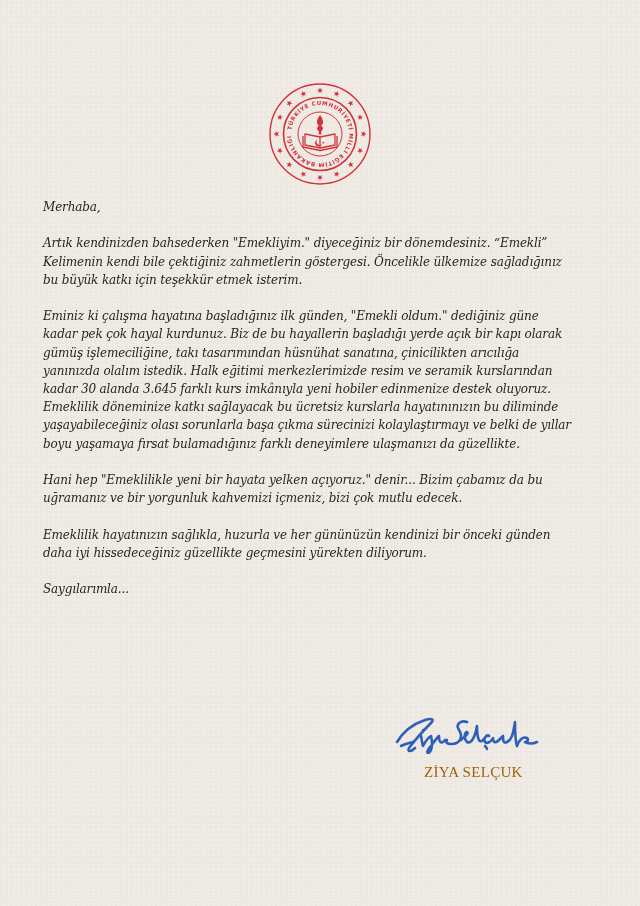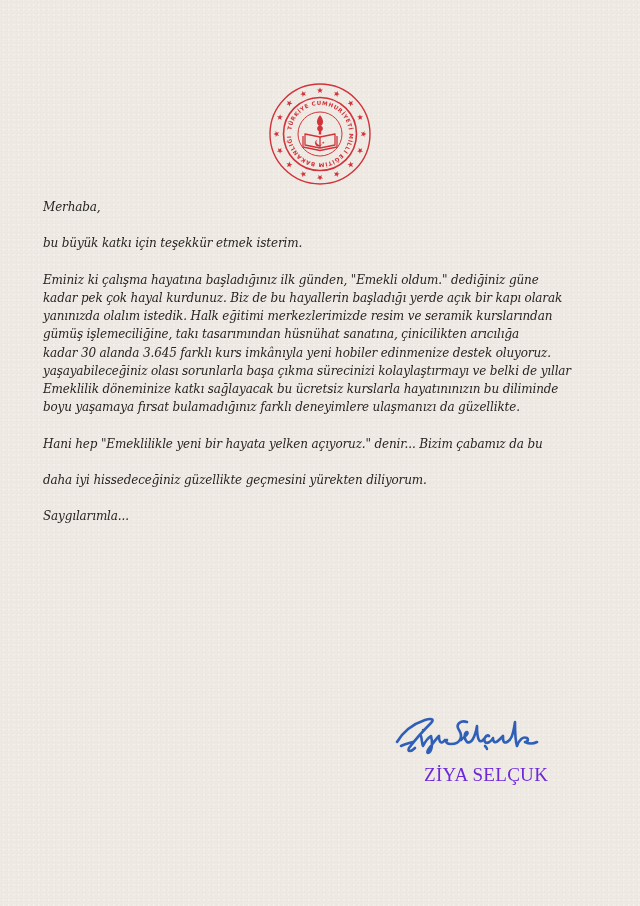--- a/index.html
+++ b/index.html
@@ -54,23 +54,23 @@
       position: absolute;
       left: 395px;
       top: 712px;
       width: 165px;
       height: 46px;
     }
     .signer-name {
       position: absolute;
       left: 424px;
       top: 764px;
-      color: #6d28d9;
+      color: #a16207;
       font-family: "Liberation Serif", serif;
-      font-size: 19px;
+      font-size: 15px;
       letter-spacing: 0.3px;
     }
   </style>
 </head>
 <body>
 
 <div class="page">
 
   <svg class="logo" viewBox="0 0 104 104" xmlns="http://www.w3.org/2000/svg">
     <defs>
@@ -160,39 +160,43 @@
       <circle cx="52" cy="83.5" r="1"></circle>
     </g>
   </svg>
 
   <div class="letter">
     <p>
       <span class="line">Merhaba,</span>
     </p>
 
     <p>
+      <span class="line">Artık kendinizden bahsederken "Emekliyim." diyeceğiniz bir dönemdesiniz. “Emekli”</span>
+      <span class="line">Kelimenin kendi bile çektiğiniz zahmetlerin göstergesi. Öncelikle ülkemize sağladığınız</span>
       <span class="line">bu büyük katkı için teşekkür etmek isterim.</span>
     </p>
 
     <p>
       <span class="line">Eminiz ki çalışma hayatına başladığınız ilk günden, "Emekli oldum." dediğiniz güne</span>
       <span class="line">kadar pek çok hayal kurdunuz. Biz de bu hayallerin başladığı yerde açık bir kapı olarak</span>
+      <span class="line">gümüş işlemeciliğine, takı tasarımından hüsnühat sanatına, çinicilikten arıcılığa</span>
       <span class="line">yanınızda olalım istedik. Halk eğitimi merkezlerimizde resim ve seramik kurslarından</span>
-      <span class="line">gümüş işlemeciliğine, takı tasarımından hüsnühat sanatına, çinicilikten arıcılığa</span>
       <span class="line">kadar 30 alanda 3.645 farklı kurs imkânıyla yeni hobiler edinmenize destek oluyoruz.</span>
+      <span class="line">Emeklilik döneminize katkı sağlayacak bu ücretsiz kurslarla hayatınınızın bu diliminde</span>
       <span class="line">yaşayabileceğiniz olası sorunlarla başa çıkma sürecinizi kolaylaştırmayı ve belki de yıllar</span>
-      <span class="line">Emeklilik döneminize katkı sağlayacak bu ücretsiz kurslarla hayatınınızın bu diliminde</span>
       <span class="line">boyu yaşamaya fırsat bulamadığınız farklı deneyimlere ulaşmanızı da güzellikte.</span>
     </p>
 
     <p>
       <span class="line">Hani hep "Emeklilikle yeni bir hayata yelken açıyoruz." denir... Bizim çabamız da bu</span>
-    </p>
-
-    <p>
+      <span class="line">uğramanız ve bir yorgunluk kahvemizi içmeniz, bizi çok mutlu edecek.</span>
+    </p>
+
+    <p>
+      <span class="line">Emeklilik hayatınızın sağlıkla, huzurla ve her gününüzün kendinizi bir önceki günden</span>
       <span class="line">daha iyi hissedeceğiniz güzellikte geçmesini yürekten diliyorum.</span>
     </p>
 
     <p>
       <span class="line">Saygılarımla...</span>
     </p>
   </div>
 
   <svg class="signature" viewBox="0 0 165 46" xmlns="http://www.w3.org/2000/svg">
     <g fill="none" stroke="#2f5fb8" stroke-width="2.6" stroke-linecap="round" stroke-linejoin="round">

